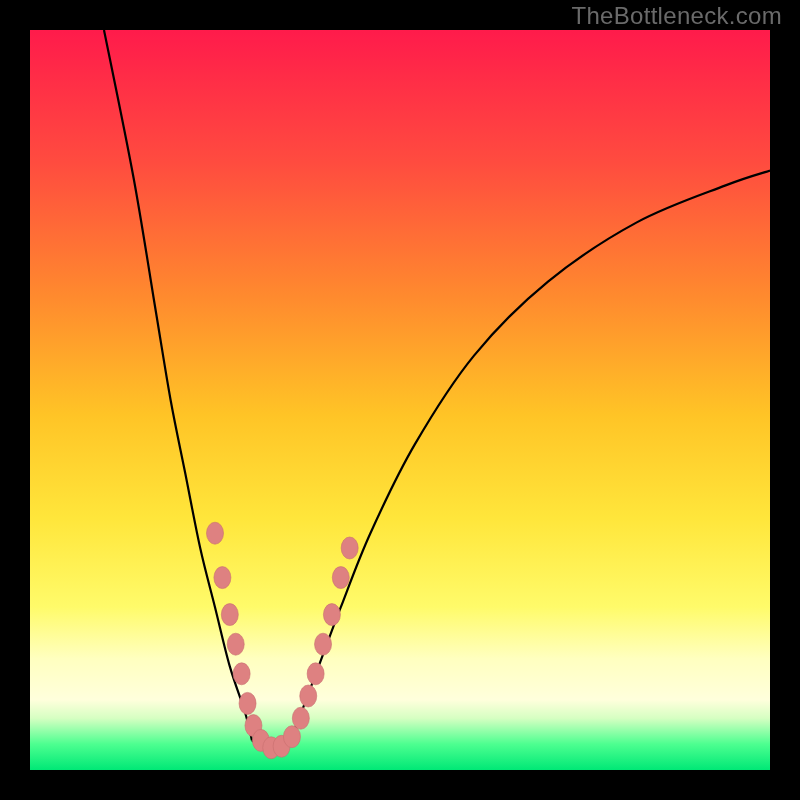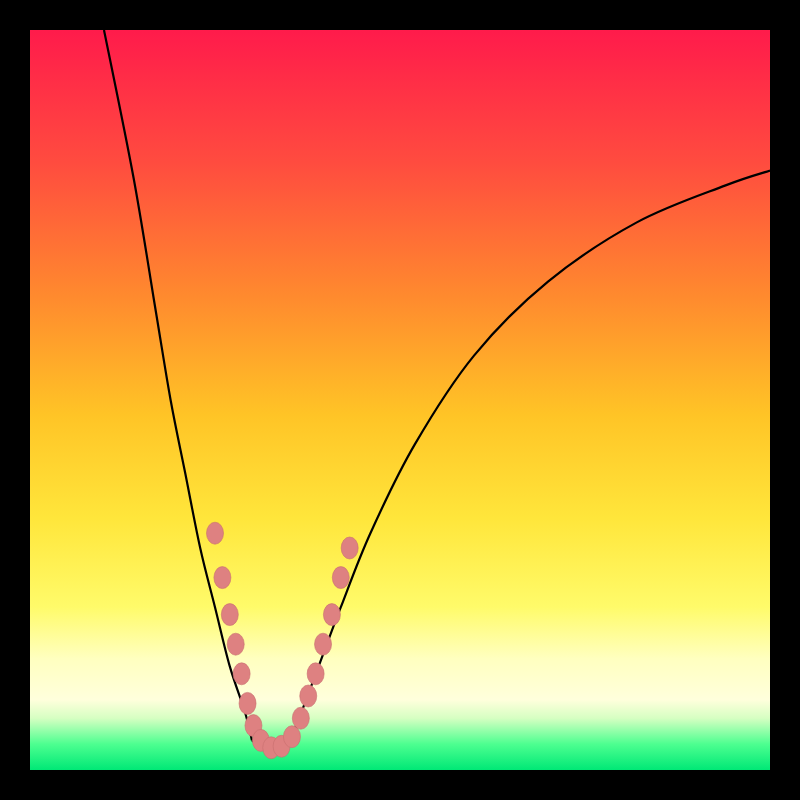--- a/index.html
+++ b/index.html
@@ -94,13 +94,14 @@
           <ellipse cx="278.24" cy="666.00" rx="8.5" ry="11" fill="#de8181" stroke="#c76e6e" stroke-width="0.6"></ellipse>
           <ellipse cx="285.64" cy="643.80" rx="8.5" ry="11" fill="#de8181" stroke="#c76e6e" stroke-width="0.6"></ellipse>
           <ellipse cx="293.04" cy="614.20" rx="8.5" ry="11" fill="#de8181" stroke="#c76e6e" stroke-width="0.6"></ellipse>
           <ellipse cx="301.92" cy="584.60" rx="8.5" ry="11" fill="#de8181" stroke="#c76e6e" stroke-width="0.6"></ellipse>
           <ellipse cx="310.80" cy="547.60" rx="8.5" ry="11" fill="#de8181" stroke="#c76e6e" stroke-width="0.6"></ellipse>
           <ellipse cx="319.68" cy="518.00" rx="8.5" ry="11" fill="#de8181" stroke="#c76e6e" stroke-width="0.6"></ellipse>
         </g>
     </svg>
 
   </div>
+  <div class="watermark">TheBottleneck.com</div>
 </div>
 
 </body></html>

